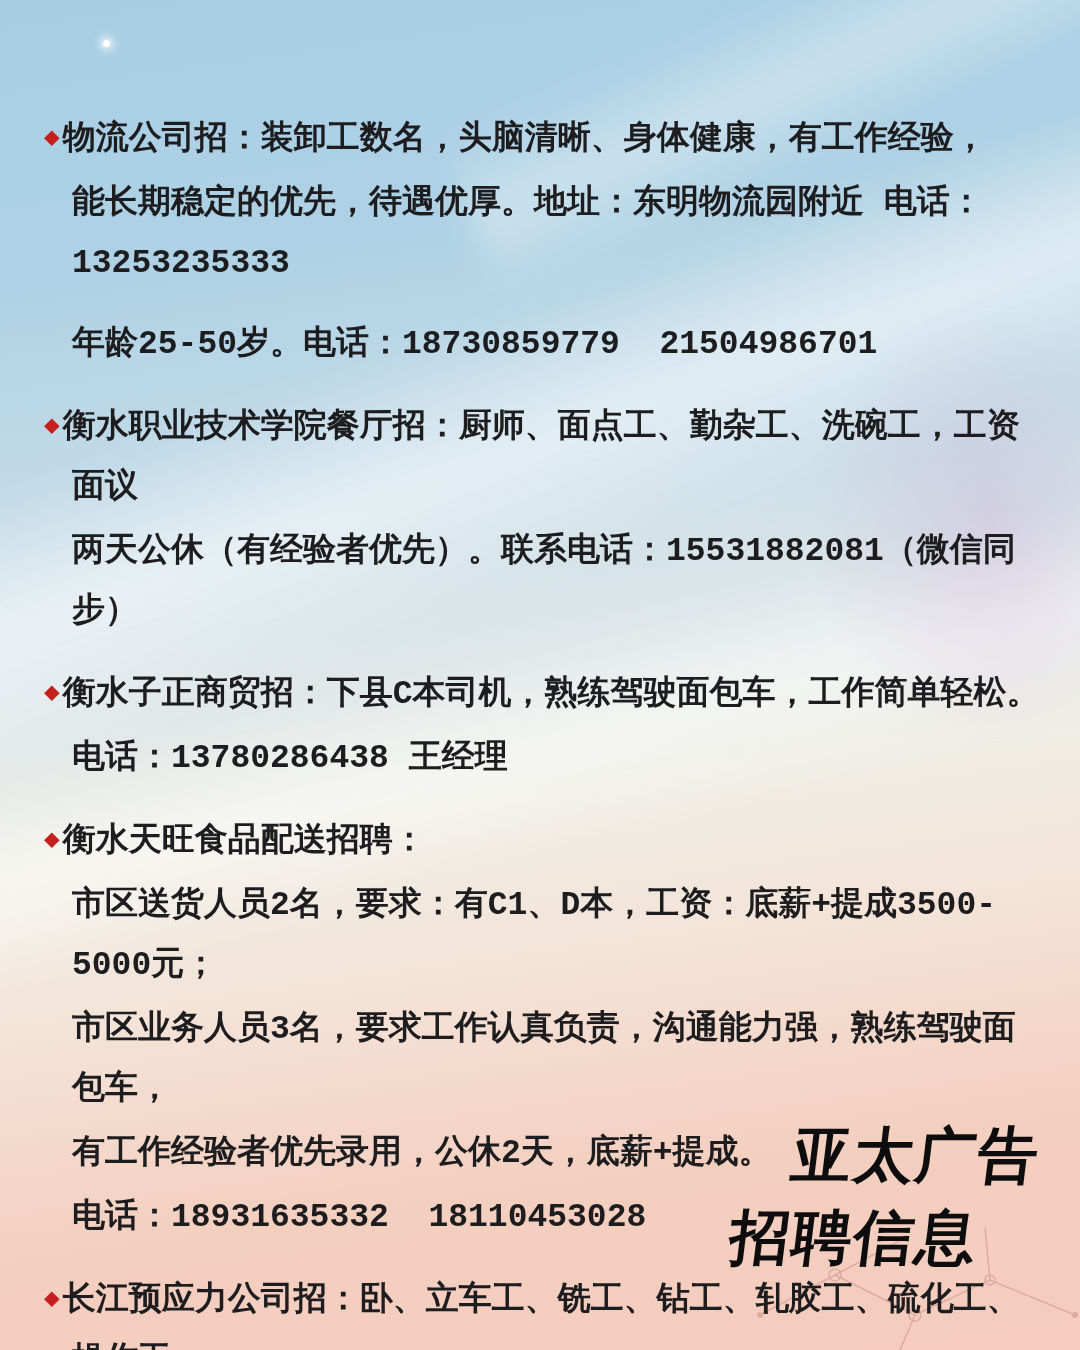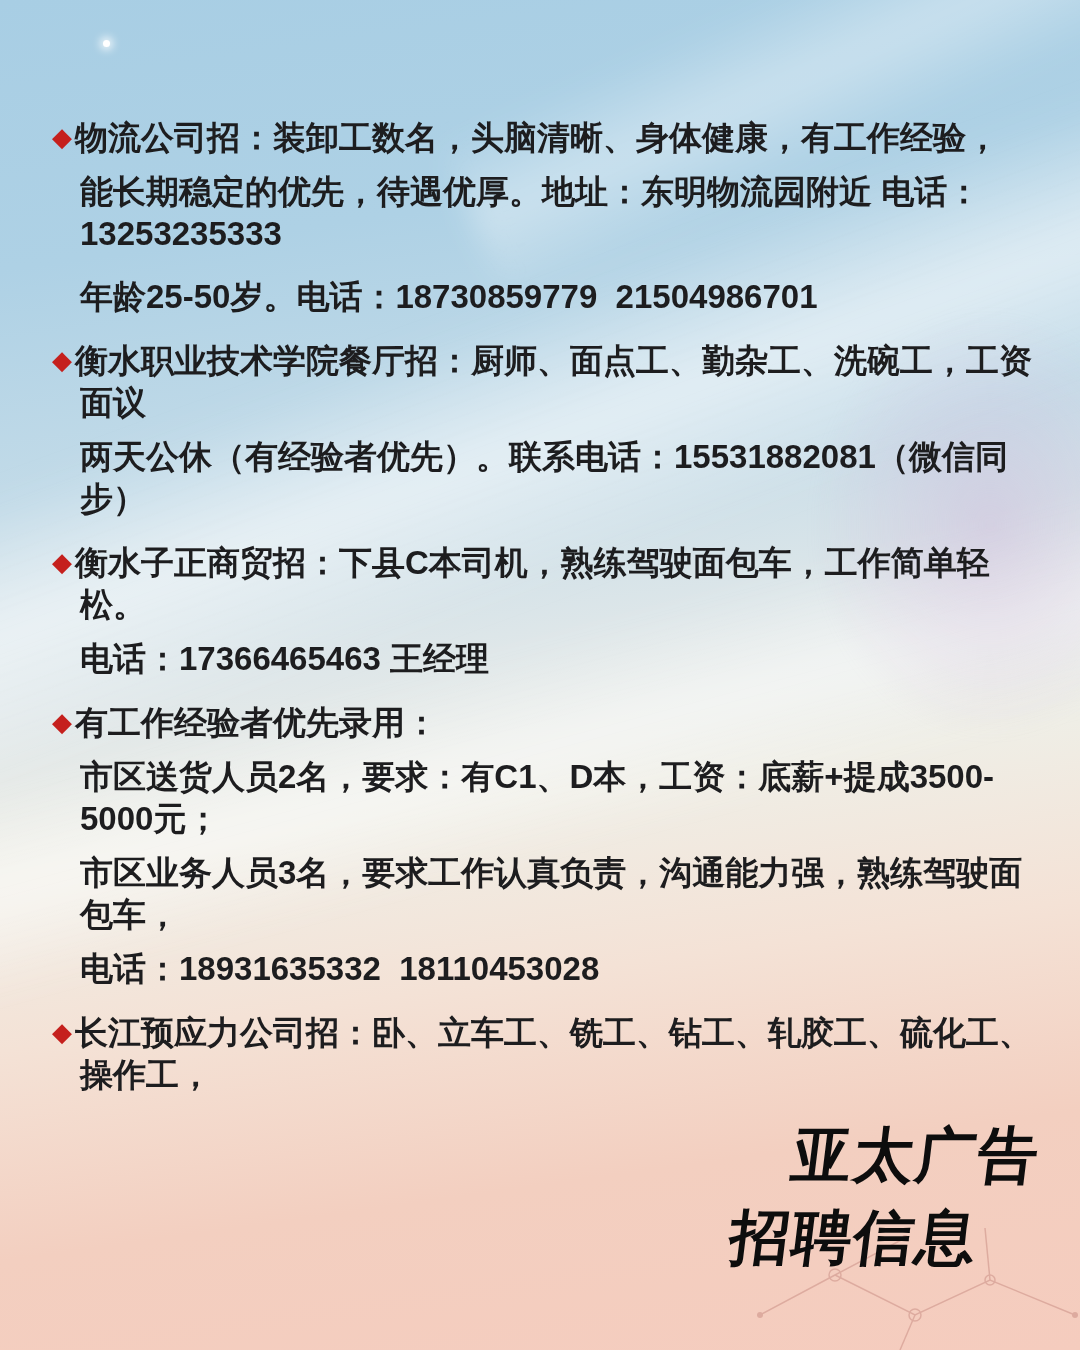--- a/index.html
+++ b/index.html
@@ -22,22 +22,22 @@
     transform:rotate(-24deg);filter:blur(14px);}
   .blush{position:absolute;right:-90px;top:310px;width:360px;height:430px;
     background:radial-gradient(closest-side,rgba(206,180,216,.42),rgba(206,180,216,0));
     filter:blur(6px);}
   .spark-dot{position:absolute;left:103px;top:40px;width:7px;height:7px;border-radius:50%;
     background:#fff;box-shadow:0 0 8px 3px rgba(255,255,255,.85);}
 
   
   .content{position:absolute;top:104px;left:40px;width:1010px;}
   .listing{margin:0 0 21px 28px;}
-  .line{margin:12px;font-size:33px;line-height:42px;font-weight:700;
-    color:#1d1d1f;white-space:pre-wrap;}
+  .line{margin:4px;font-size:33px;line-height:60px;font-weight:700;
+    color:#1d1d1f;white-space:pre-wrap;font-family:Liberation Mono, monospace;}
   .first{text-indent:-28px;}
   .bullet{color:#c5201d;font-size:26px;margin-right:3px;vertical-align:3px;}
 
   
   .brand-line{position:absolute;font-size:60px;font-weight:700;color:#0d0d0d;
     transform:skewX(-7deg);letter-spacing:2px;white-space:nowrap;}
   .brand-1{left:792px;top:1116px;}
   .brand-2{left:730px;top:1198px;}
 
   
@@ -81,27 +81,28 @@
     <p class="line">年龄25-50岁。电话：18730859779  21504986701</p>
   </div>
 
   <div class="listing">
     <p class="line first"><span class="bullet">◆</span><span>衡水职业技术学院餐厅招：厨师、面点工、勤杂工、洗碗工，工资面议</span></p>
     <p class="line">两天公休（有经验者优先）。联系电话：15531882081（微信同步）</p>
   </div>
 
   <div class="listing">
     <p class="line first"><span class="bullet">◆</span><span>衡水子正商贸招：下县C本司机，熟练驾驶面包车，工作简单轻松。</span></p>
-    <p class="line">电话：17366465463 王经理</p>
+    <p class="line">电话：13780286438 王经理</p>
   </div>
 
   <div class="listing">
-    <p class="line first"><span class="bullet">◆</span><span>有工作经验者优先录用：</span></p>
+    <p class="line first"><span class="bullet">◆</span><span>衡水天旺食品配送招聘：</span></p>
     <p class="line">市区送货人员2名，要求：有C1、D本，工资：底薪+提成3500-5000元；</p>
     <p class="line">市区业务人员3名，要求工作认真负责，沟通能力强，熟练驾驶面包车，</p>
+    <p class="line">有工作经验者优先录用，公休2天，底薪+提成。</p>
     <p class="line">电话：18931635332  18110453028</p>
   </div>
 
   <div class="listing">
     <p class="line first"><span class="bullet">◆</span><span>长江预应力公司招：卧、立车工、铣工、钻工、轧胶工、硫化工、操作工，</span></p>
 
   </div>
 
 </div>
 

